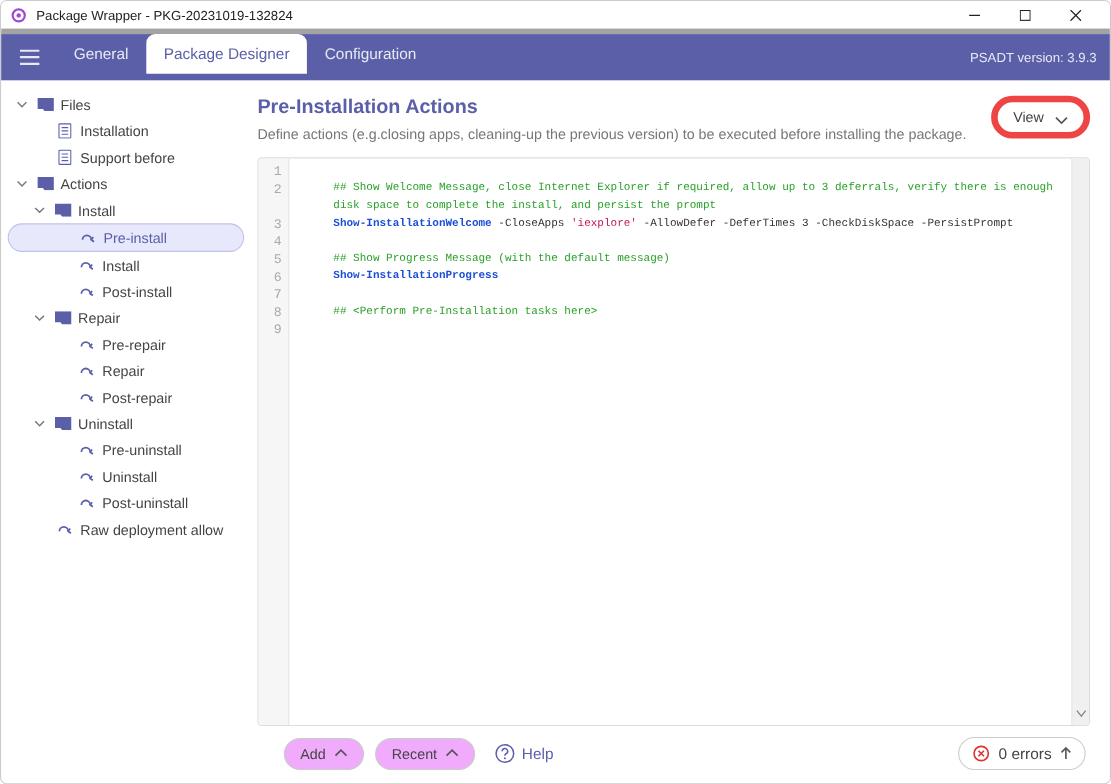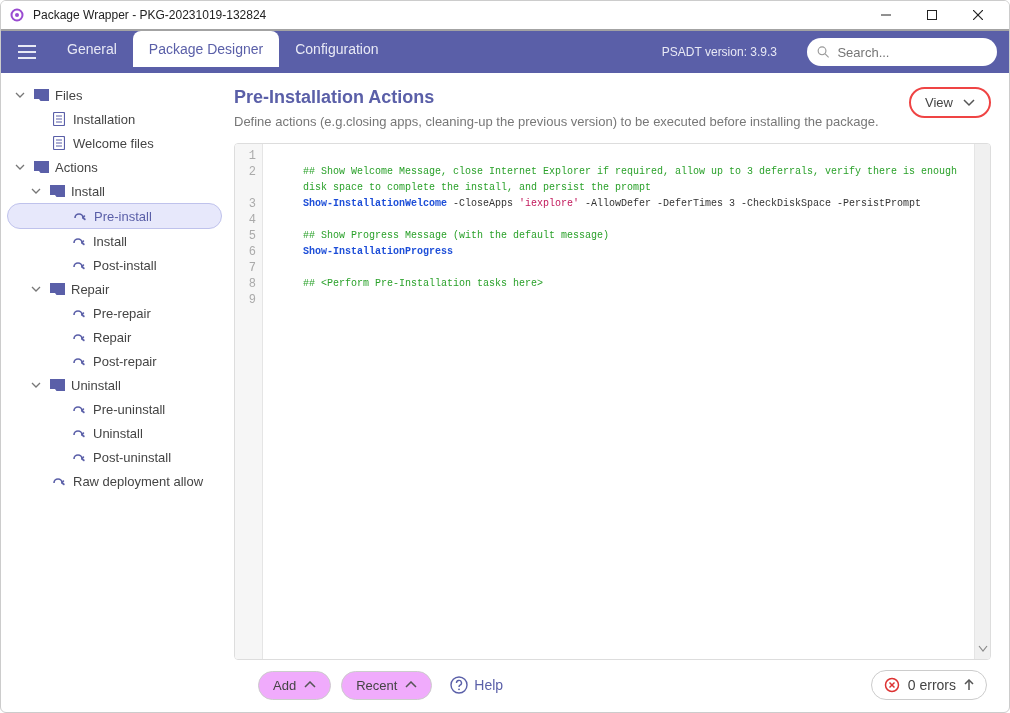--- a/index.html
+++ b/index.html
@@ -18,21 +18,21 @@
     flex-direction: column;
   }
 
   
   .titlebar {
     height: 30px;
     display: flex;
     align-items: center;
     padding: 0 8px 0 8px;
     background: #fff;
-    border-bottom: 2px solid #a3a3a3;
+    border-bottom: 5px solid #a3a3a3;
   }
   .titlebar .app-icon {
     width: 16px; height: 16px;
     margin-right: 8px;
     display:flex; align-items:center; justify-content:center;
   }
   .titlebar .title { font-size: 12px; color: #222; flex: 1; }
   .winbtns { display:flex; gap: 0; margin-left:auto; }
   .winbtn {
     width: 46px; height: 30px;
@@ -167,24 +167,24 @@
     font-weight:600;
     color:#5a5fa8;
   }
   .content-subtitle {
     color:#777;
     font-size:13px;
     margin-top:6px;
   }
   .view-btn {
     margin-left:auto;
-    border:2px solid #ef4444;
+    border:6px solid #ef4444;
     border-radius: 20px;
     padding: 6px 14px;
-    display:flex; align-items:center; gap:10px;
+    display:flex; align-items:flex-end; gap:10px;
     font-size:13px;
     color:#444;
     background:#fff;
   }
 
   
   .editor-wrap {
     margin-top: 14px;
     flex:1;
     border:1px solid #ddd;
@@ -307,27 +307,20 @@
         <line x1="0" y1="13" x2="18" y2="13" stroke="currentColor" stroke-width="2"></line>
       </svg>
   </div>
   <div class="navtabs">
     <div class="navtab">General</div>
     <div class="navtab active">Package Designer</div>
     <div class="navtab">Configuration</div>
   </div>
   <div class="nav-right">
     <span class="version">PSADT version: 3.9.3</span>
-    <div class="search-wrap">
-      <svg width="14" height="14" viewBox="0 0 16 16">
-          <circle cx="6.5" cy="6.5" r="5" fill="none" stroke="currentColor" stroke-width="1.5"></circle>
-          <line x1="10.5" y1="10.5" x2="15" y2="15" stroke="currentColor" stroke-width="1.5"></line>
-        </svg>
-      <input placeholder="Search..." style="">
-    </div>
   </div>
 </div>
 
 <div class="body">
 
   <div class="sidebar">
 
     <div class="tree-row indent-0">
       <span class="chev">
           <svg width="10" height="10">
@@ -354,21 +347,21 @@
     </div>
     <div class="tree-row indent-2">
       <span class="icon">
           <svg width="12" height="14" viewBox="0 0 12 14">
             <rect x="0.5" y="0.5" width="11" height="13" rx="1" fill="none" stroke="#5a5fa8" stroke-width="1.2"></rect>
             <line x1="3" y1="4" x2="9" y2="4" stroke="#5a5fa8"></line>
             <line x1="3" y1="7" x2="9" y2="7" stroke="#5a5fa8"></line>
             <line x1="3" y1="10" x2="9" y2="10" stroke="#5a5fa8"></line>
           </svg>
         </span>
-      <span class="label">Welcome files</span>
+      <span class="label">Support before</span>
     </div>
 
     <div class="tree-row indent-0">
       <span class="chev">
           <svg width="10" height="10">
             <polyline points="1,3 5,7 9,3" fill="none" stroke="currentColor" stroke-width="1.3"></polyline>
           </svg>
         </span>
       <span class="icon">
           <svg width="15" height="12" viewBox="0 0 15 12">

